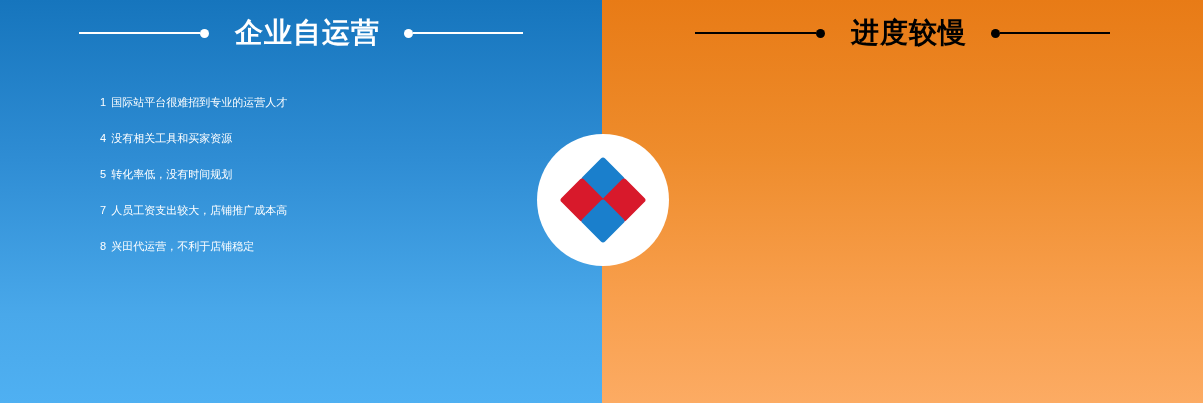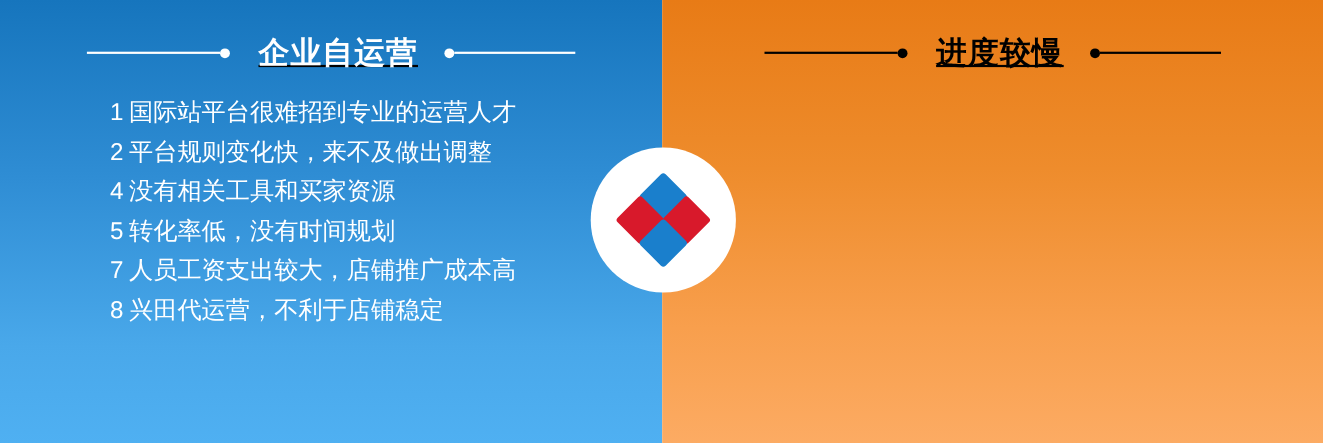--- a/index.html
+++ b/index.html
@@ -33,28 +33,27 @@
   }
   #panel-right {
     left: 602px;
     width: 601px;
     background: linear-gradient(to bottom, #e87b16 0%, #ee8c2c 38%, #f89f4d 74%, #fcab63 100%);
   }
 
   
   .header {
     position: absolute;
-    top: 30px;
+    top: 15px;
     left: 0;
     width: 100%;
     height: 36px;
     display: flex;
     align-items: center;
     justify-content: center;
-    text-decoration: underline;
   }
   .hdr-rule {
     display: block;
     height: 2px;
     flex: 0 0 auto;
   }
   .hdr-rule.left  { width: 121px; }
   .hdr-rule.right { width: 110px; }
   .hdr-dot {
     display: block;
@@ -87,21 +86,21 @@
     top: 84px;
     margin: 0;
     padding: 0;
     list-style: none;
   }
   #list-left  { left: 100px; width: 420px; }
 
   .item-list li {
     height: 36px;
     line-height: 36px;
-    font-size: 22px;
+    font-size: 11px;
     white-space: nowrap;
   }
   #list-left li  { color: #ffffff; }
 
   .item-num {
     display: inline-block;
     margin-right: 5px;
   }
   .item-text { display: inline; }
 
@@ -151,23 +150,20 @@
       <span class="hdr-gap-inner-r"></span>
       <span class="hdr-dot"></span>
       <span class="hdr-rule right"></span>
     </div>
 
     <ul id="list-left" class="item-list">
       <li>
         <span class="item-num">1</span><span class="item-text">国际站平台很难招到专业的运营人才</span>
       </li>
       <li>
-        <span class="item-num">2</span><span class="item-text">平台规则变化快，来不及做出调整</span>
-      </li>
-      <li>
         <span class="item-num">4</span><span class="item-text">没有相关工具和买家资源</span>
       </li>
       <li>
         <span class="item-num">5</span><span class="item-text">转化率低，没有时间规划</span>
       </li>
       <li>
         <span class="item-num">7</span><span class="item-text">人员工资支出较大，店铺推广成本高</span>
       </li>
       <li>
         <span class="item-num">8</span><span class="item-text">兴田代运营，不利于店铺稳定</span>

